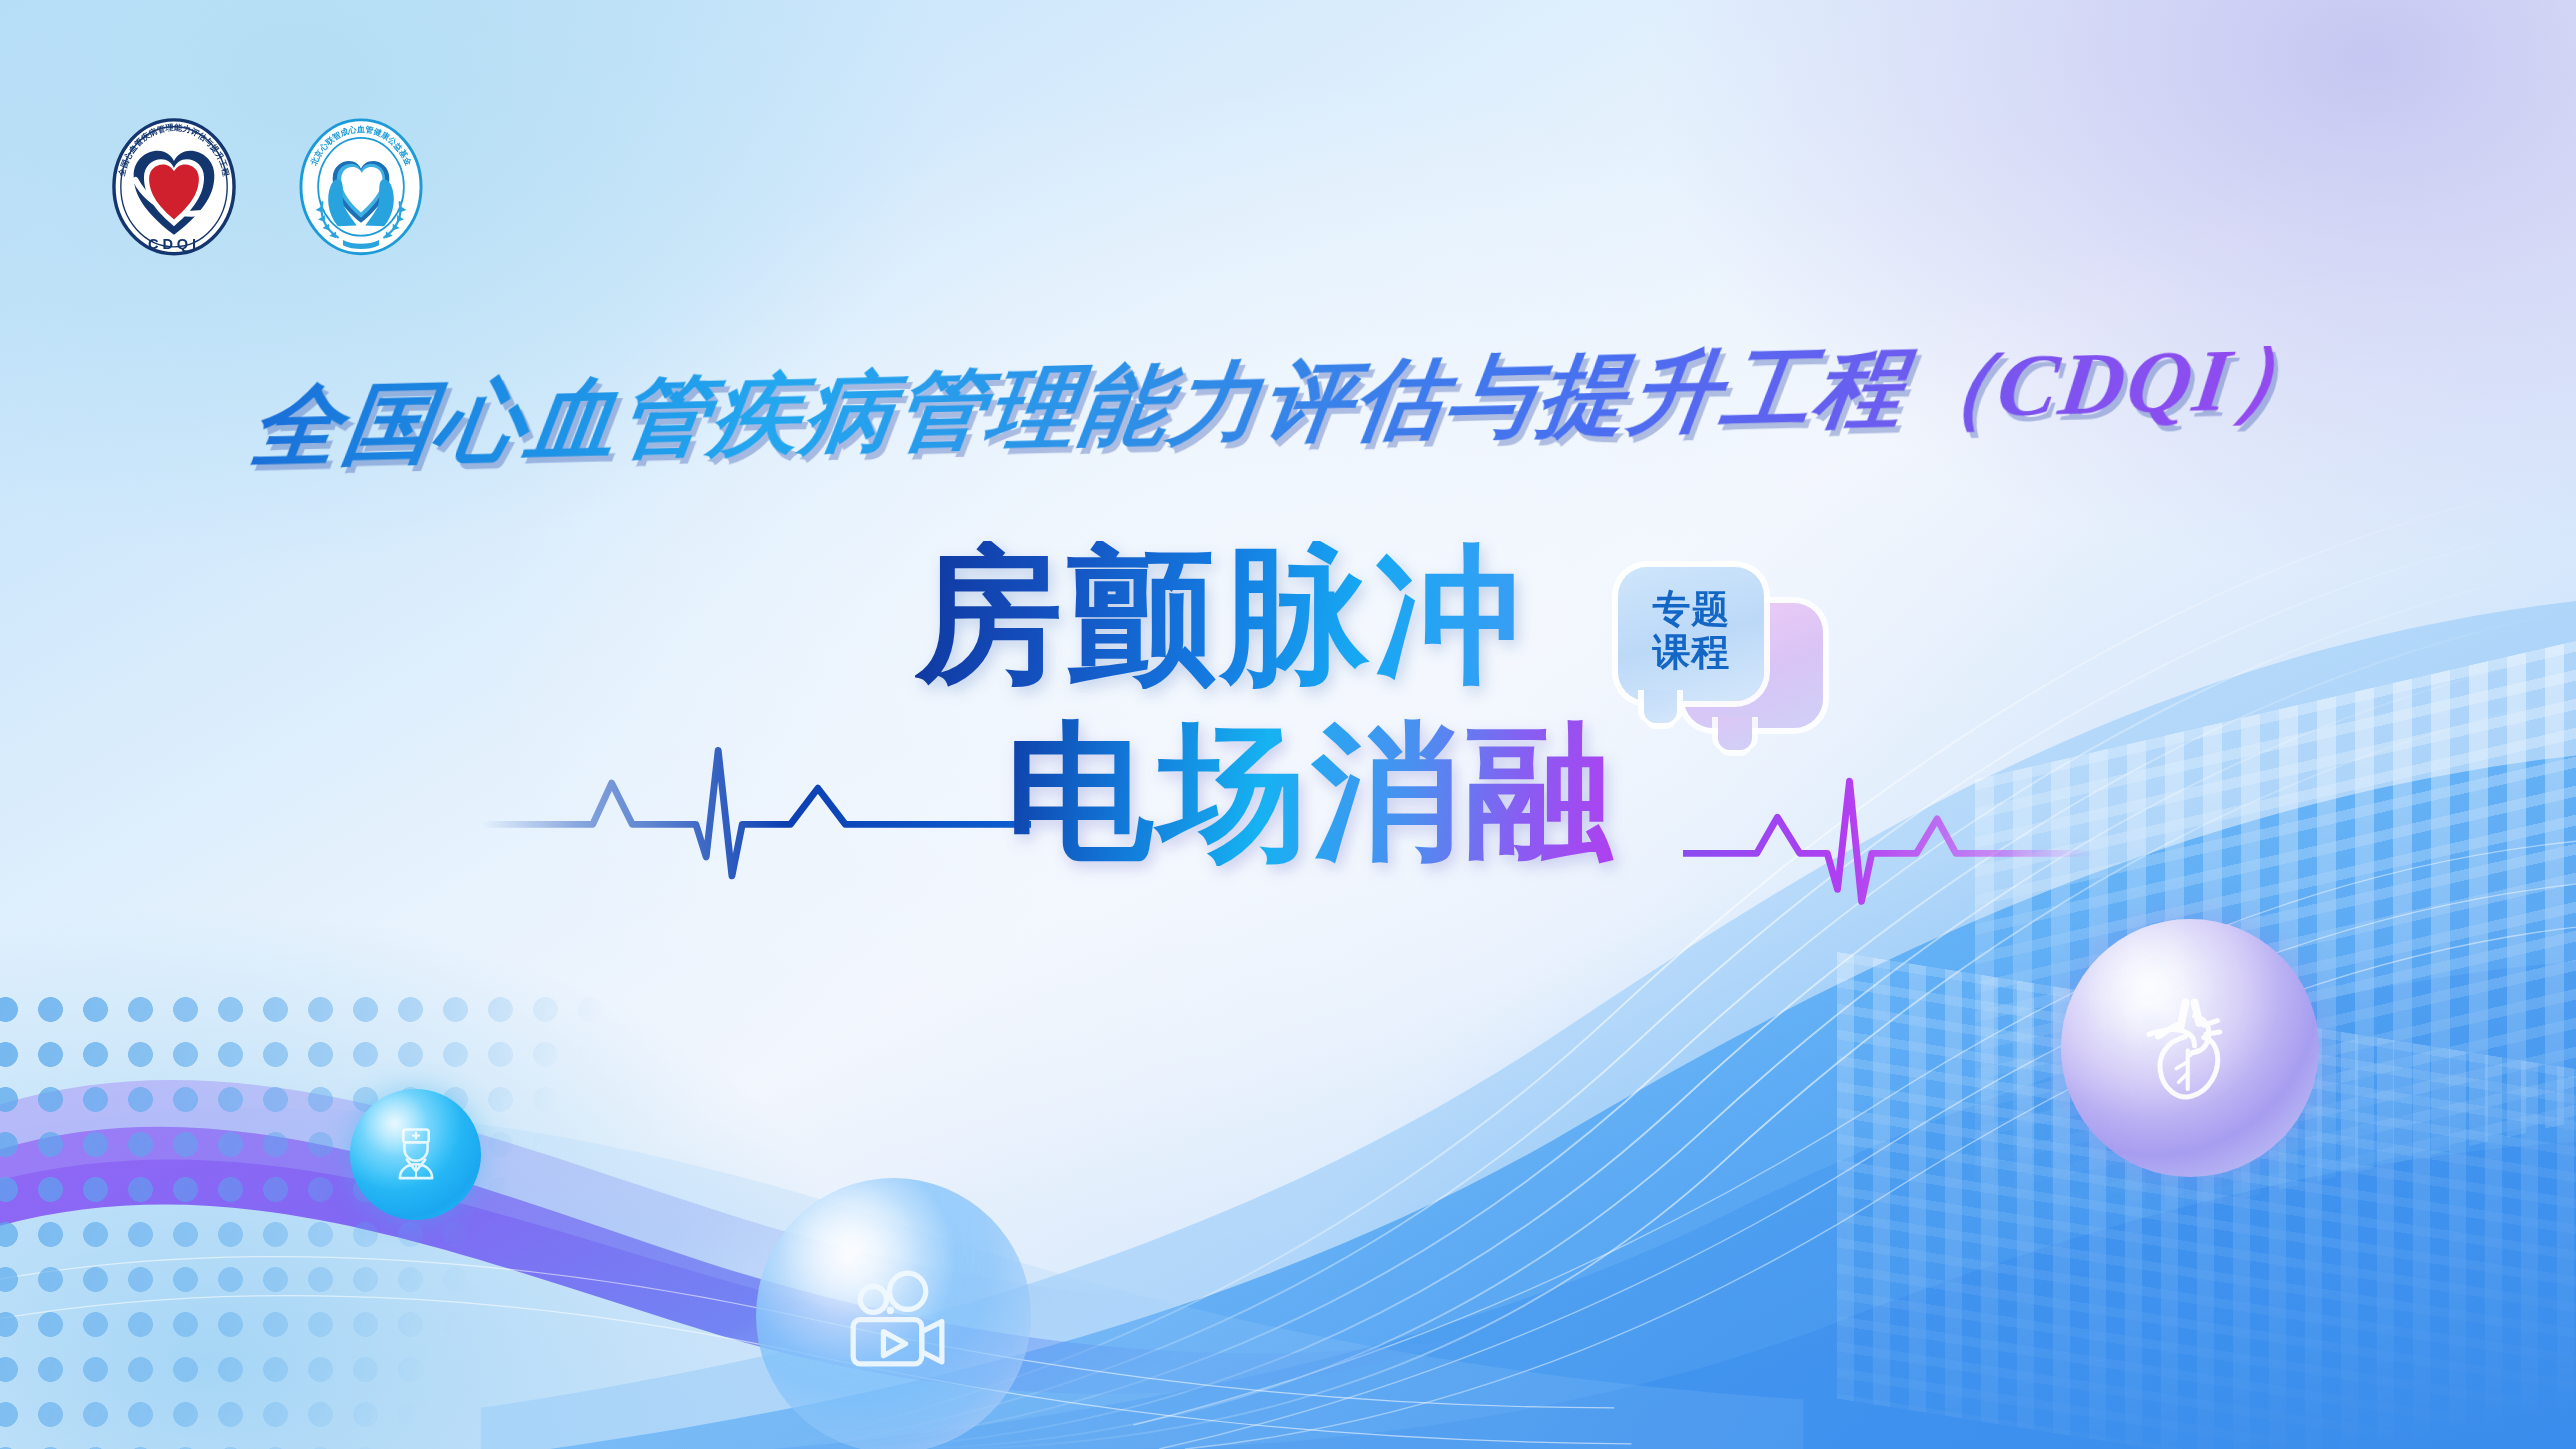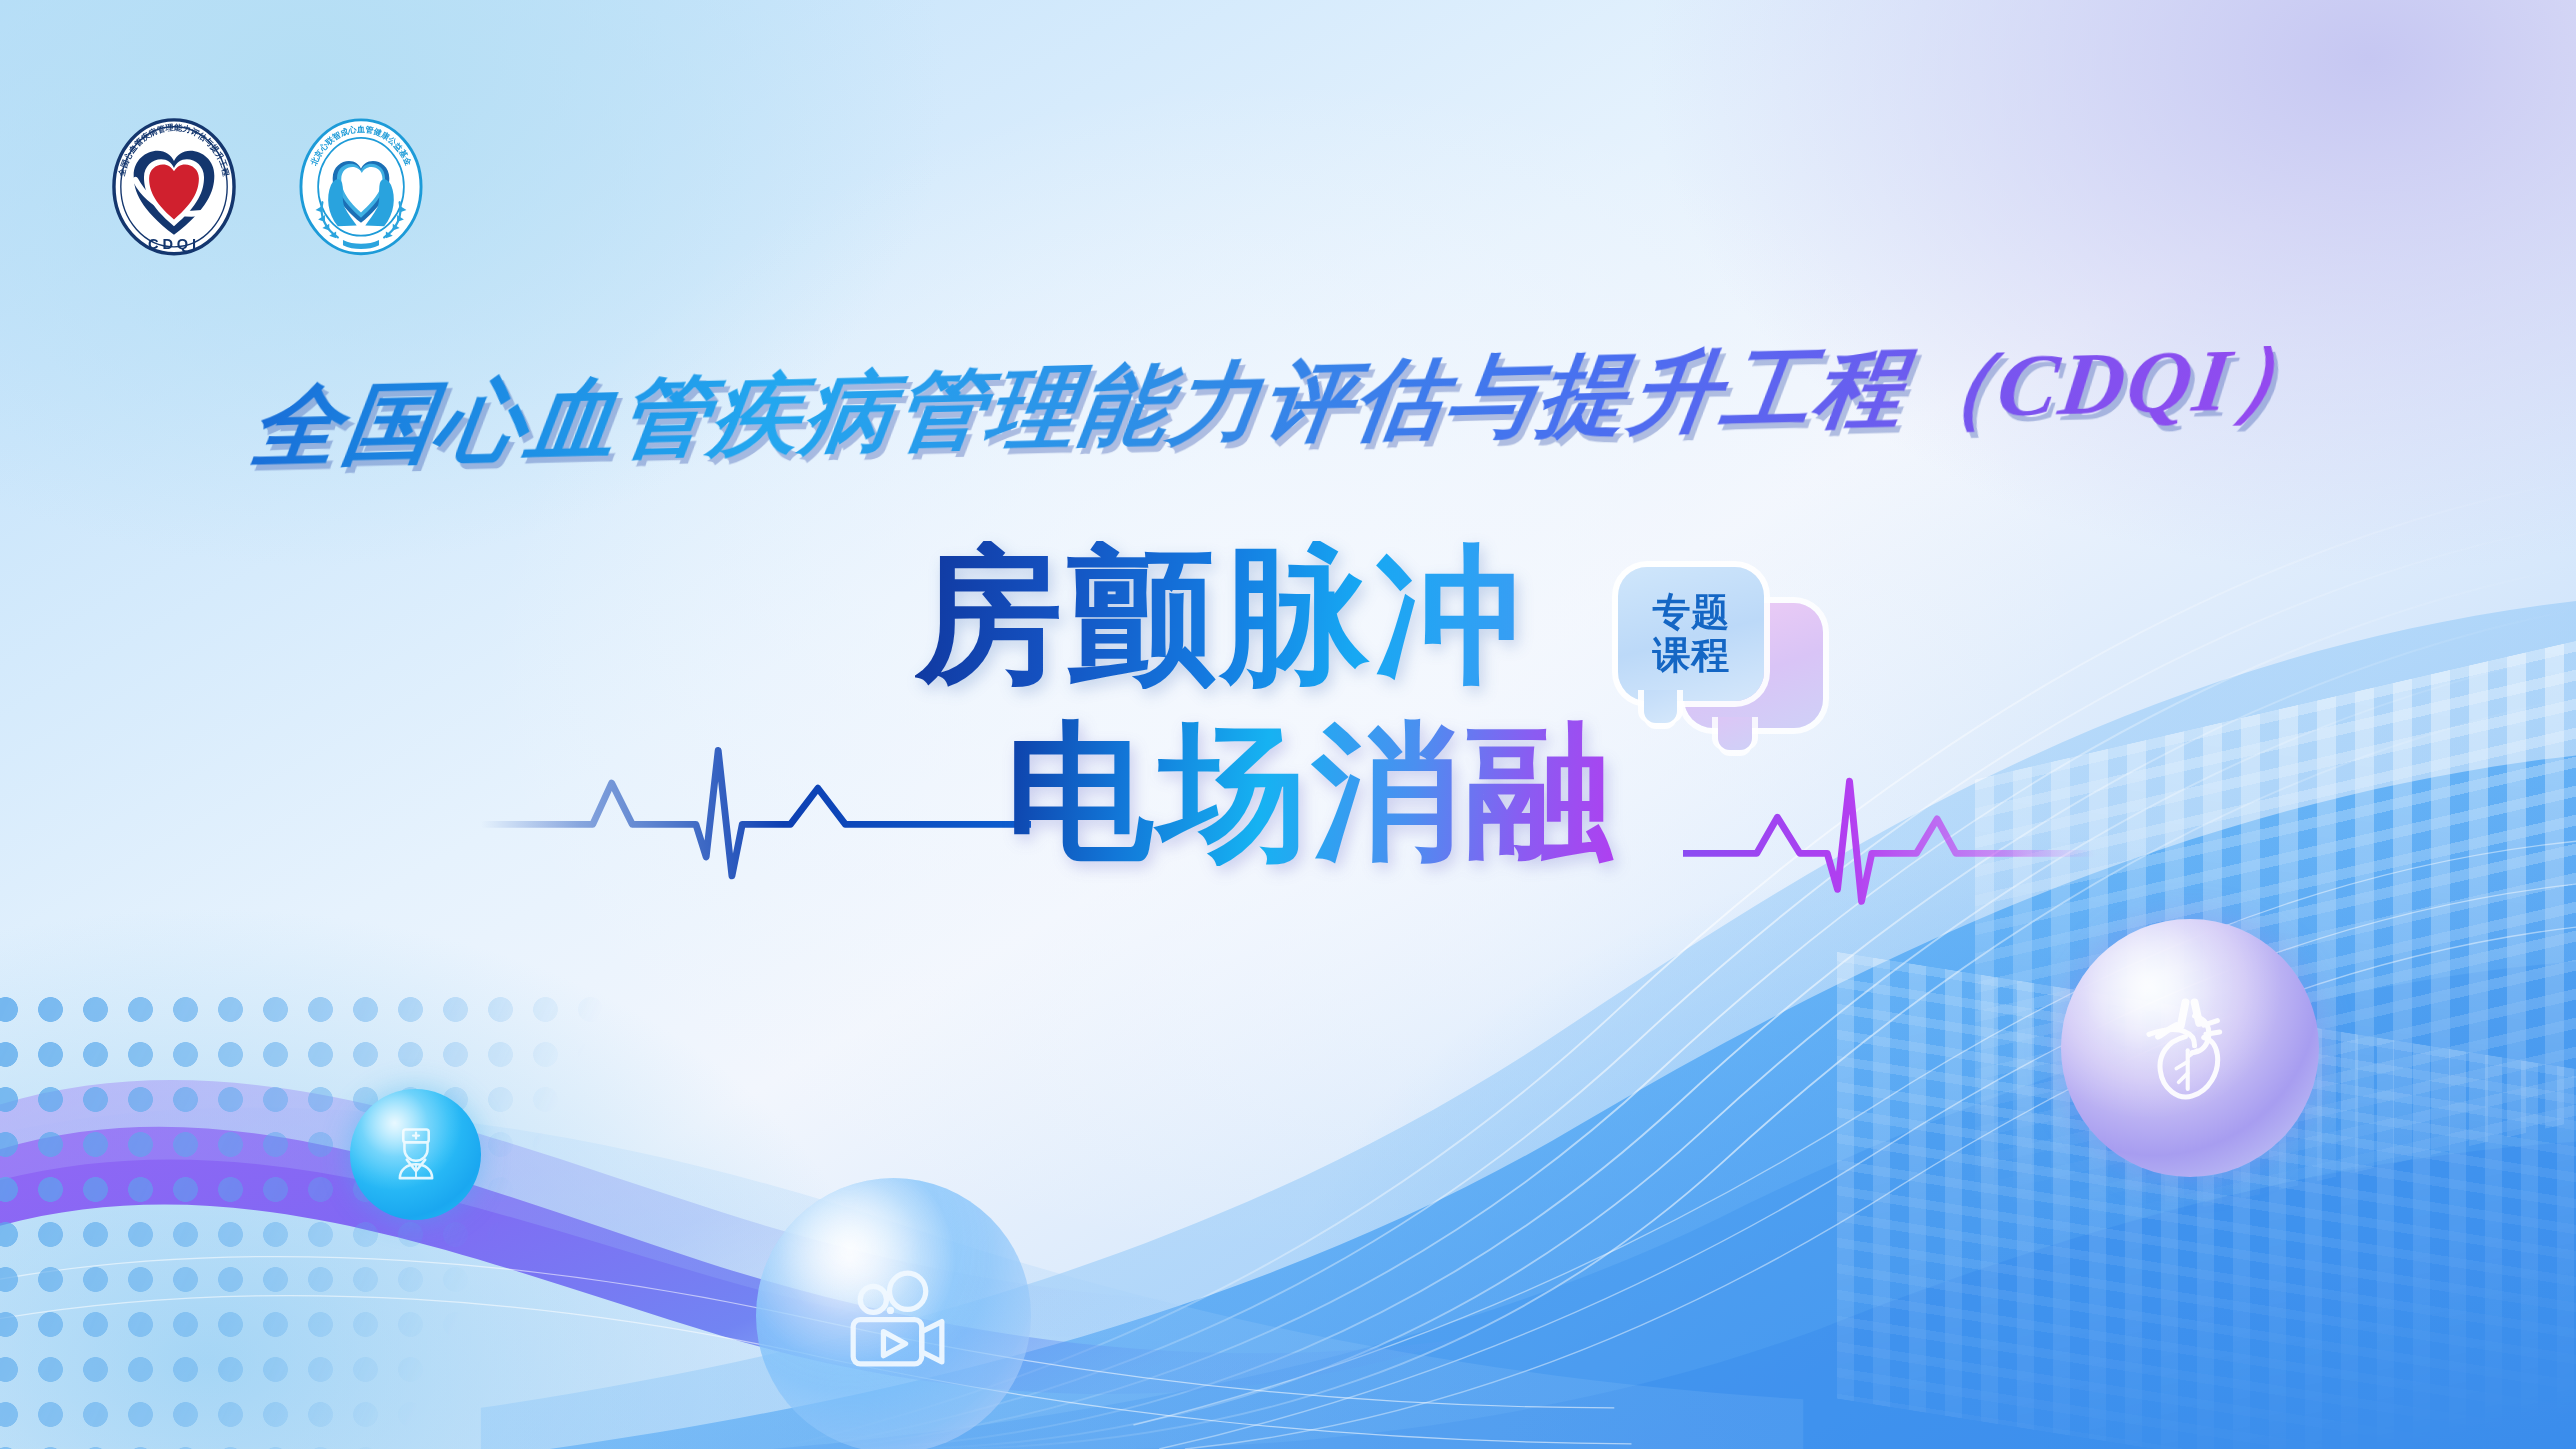--- a/index.html
+++ b/index.html
@@ -131,21 +131,21 @@
   }
   .bubble-front:after{
     content:""; position:absolute; left:26px; bottom:-22px;
     width:33px; height:33px; border-radius:0 0 12px 12px;
     background:linear-gradient(160deg,#c2dcf9,#d4e7fb);
     box-shadow:0 6px 0 0 rgba(255,255,255,.9), -6px 0 0 0 rgba(255,255,255,.9), 6px 0 0 0 rgba(255,255,255,.9);
   }
   .badge-text {
     font-size:38px; font-weight:800; line-height:1.12;
     color:#1466c4; text-align:left;
-    font-family:Liberation Serif, serif;
+    font-family:Liberation Mono, monospace;
     letter-spacing:0.9px;
   }
 
   
   .sphere { position:absolute; border-radius:50%; display:flex; align-items:center; justify-content:center; }
   .sphere .gloss {
     position:absolute; border-radius:50%; inset:0;
     background:radial-gradient(circle at 34% 26%, rgba(255,255,255,.85) 0%, rgba(255,255,255,.25) 26%, rgba(255,255,255,0) 52%);
   }
 

